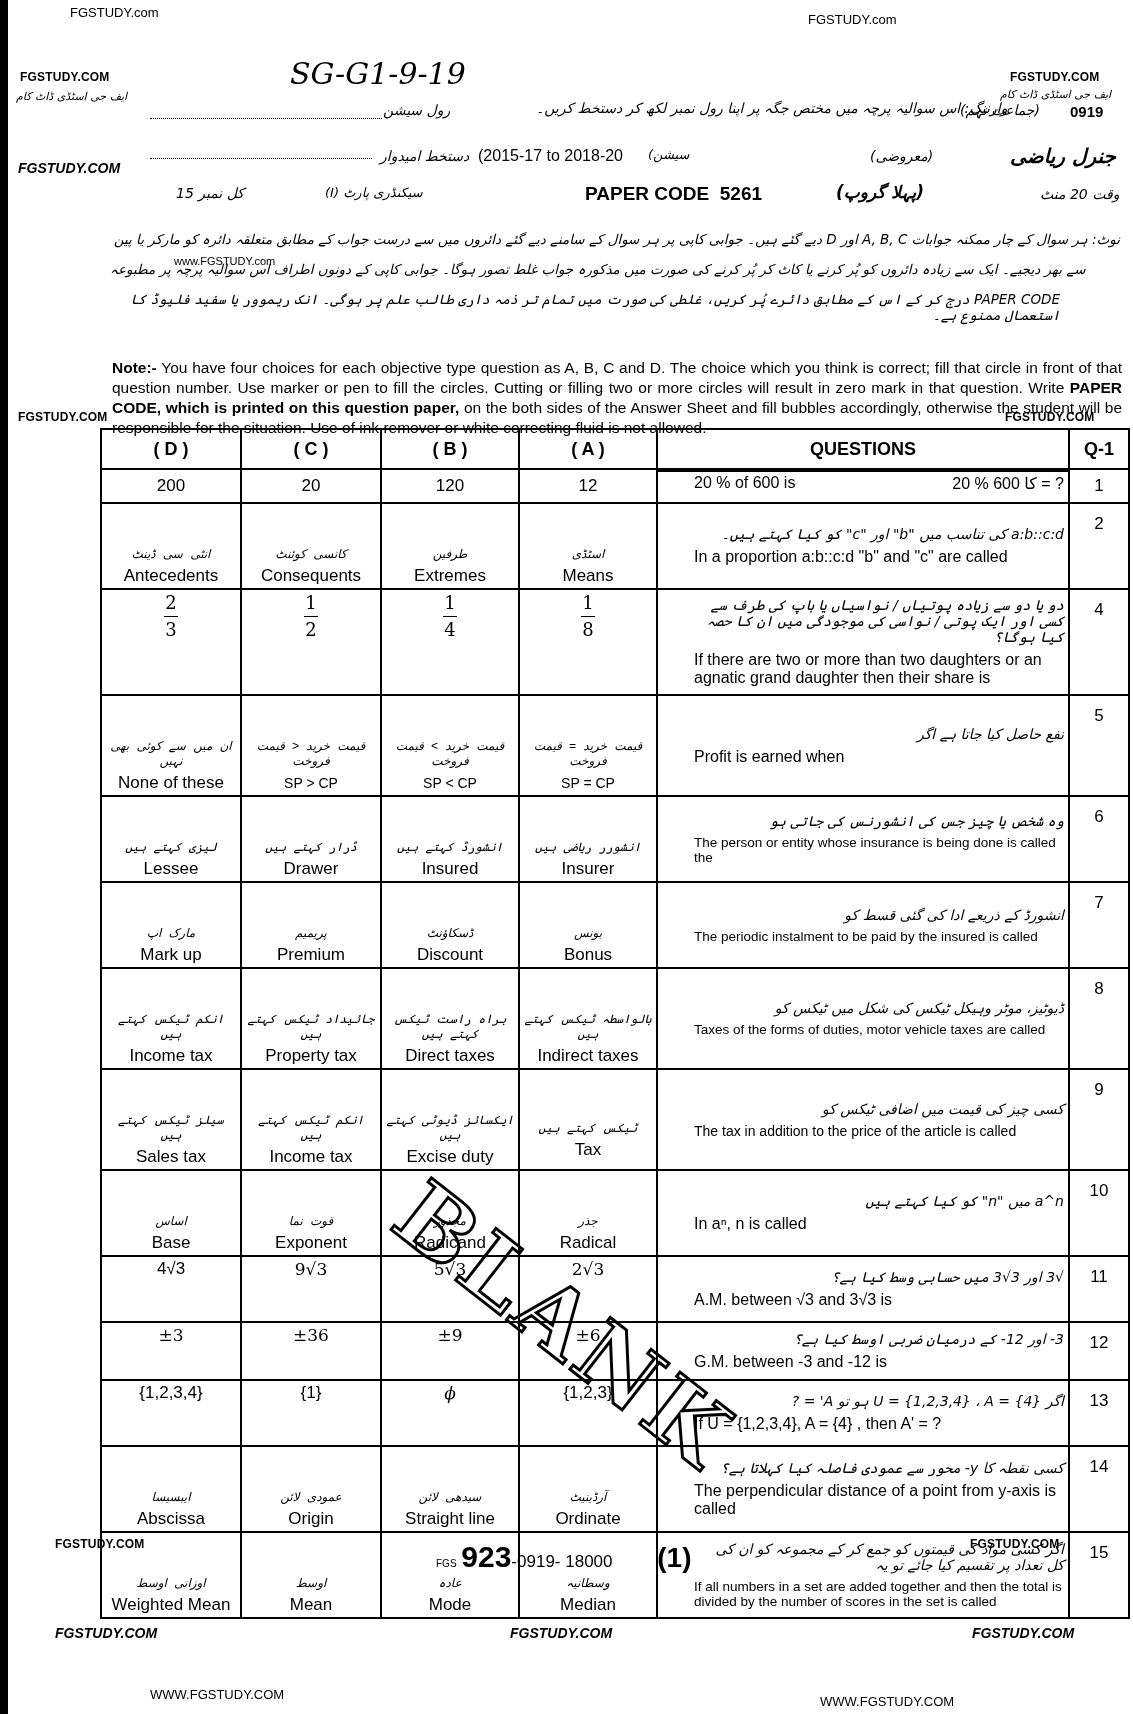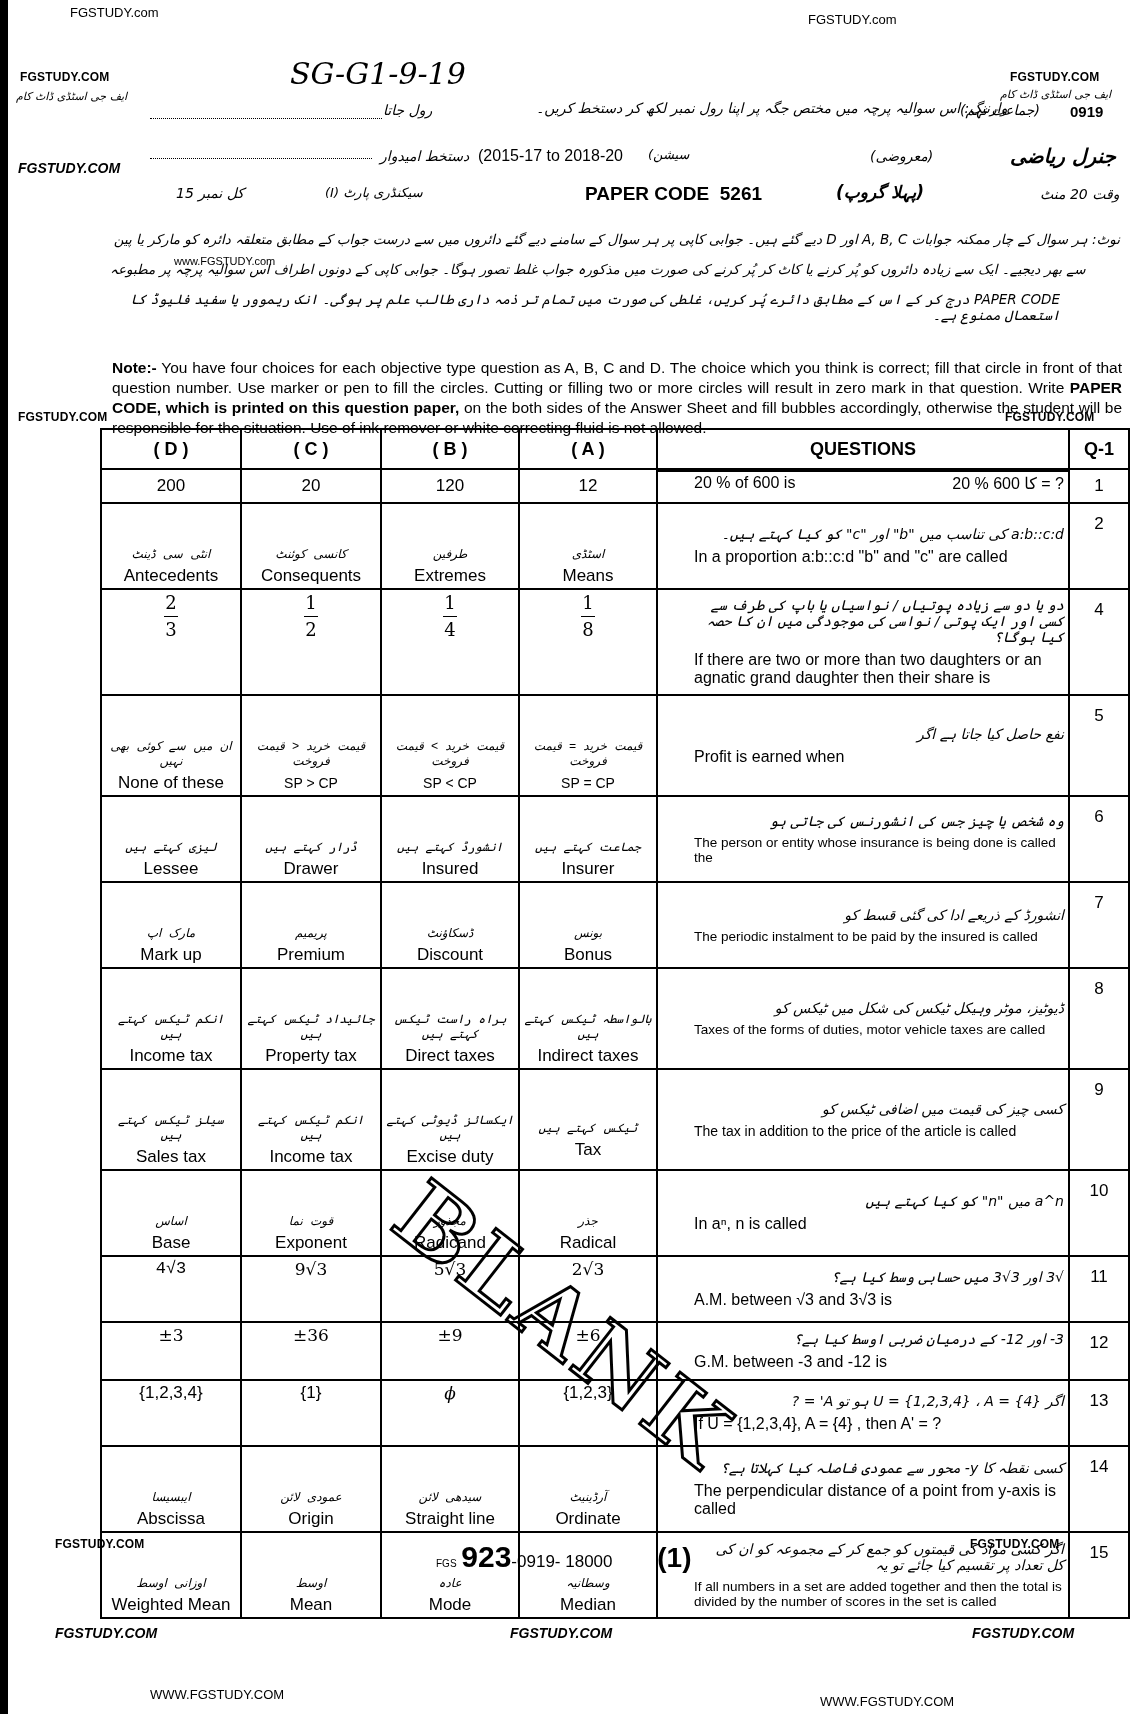--- a/index.html
+++ b/index.html
@@ -48,21 +48,21 @@
 
 <div class="abs wm" style="left:20px;top:70px;">FGSTUDY.COM</div>
 <div class="abs wm" style="left:1010px;top:70px;">FGSTUDY.COM</div>
 <div class="abs hand" style="left:290px;top:56px;">SG-G1-9-19</div>
 <div class="abs urdu" style="left:16px;top:90px;font-size:11px;">ایف جی اسٹڈی ڈاٹ کام</div>
 <div class="abs urdu" style="left:1000px;top:88px;font-size:11px;">ایف جی اسٹڈی ڈاٹ کام</div>
 
 <div class="abs bold" style="left:1070px;top:103px;font-size:15px;">0919</div>
 <div class="abs urdu" style="left:960px;top:102px;font-size:14px;">(جماعت نہم)</div>
 <div class="abs urdu" style="left:536px;top:100px;font-size:14px;">وارننگ: اس سوالیہ پرچہ میں مختص جگہ پر اپنا رول نمبر لکھ کر دستخط کریں۔</div>
-<div class="abs urdu" style="left:383px;top:102px;font-size:14px;">رول جاتا</div>
+<div class="abs urdu" style="left:383px;top:102px;font-size:14px;">رول سیشن</div>
 <div class="abs" style="left:150px;top:118px;width:232px;border-bottom:1px dotted #000;"></div>
 
 <div class="abs wm-i" style="left:18px;top:160px;">FGSTUDY.COM</div>
 <div class="abs" style="left:150px;top:158px;width:222px;border-bottom:1px dotted #000;"></div>
 <div class="abs urdu" style="left:380px;top:148px;font-size:14px;">دستخط امیدوار</div>
 <div class="abs" style="left:478px;top:147px;font-size:16px;">(2015-17 to 2018-20</div>
 <div class="abs urdu" style="left:648px;top:147px;font-size:13px;">سیشن)</div>
 <div class="abs urdu" style="left:870px;top:148px;font-size:14px;">(معروضی)</div>
 <div class="abs urdu bold" style="left:1010px;top:144px;font-size:20px;">جنرل ریاضی</div>
 
@@ -172,21 +172,21 @@
           <span class="qt-ur">نفع حاصل کیا جاتا ہے اگر</span>
           <span class="qt-en">Profit is earned when</span>
         </td>
       <td class="num">5</td>
     </tr>
 
     <tr style="height:66px">
       <td class="opt"><span class="ur-line">لیزی کہتے ہیں</span><span>Lessee</span></td>
       <td class="opt"><span class="ur-line">ڈرار کہتے ہیں</span><span>Drawer</span></td>
       <td class="opt"><span class="ur-line">انشورڈ کہتے ہیں</span><span>Insured</span></td>
-      <td class="opt"><span class="ur-line">جماعت کہتے ہیں</span><span>Insurer</span></td>
+      <td class="opt"><span class="ur-line">انشورر ریاضی ہیں</span><span>Insurer</span></td>
       <td class="qtext" style="font-size:13.5px">
           <span class="qt-ur">وہ شخص یا چیز جس کی انشورنس کی جاتی ہو</span>
           <span class="qt-en">The person or entity whose insurance is being done is called the</span>
         </td>
       <td class="num">6</td>
     </tr>
 
     <tr style="height:66px">
       <td class="opt"><span class="ur-line">مارک اپ</span><span>Mark up</span></td>
       <td class="opt"><span class="ur-line">پریمیم</span><span>Premium</span></td>
@@ -229,21 +229,21 @@
       <td class="opt"><span class="ur-line">مجذور</span><span>Radicand</span></td>
       <td class="opt"><span class="ur-line">جذر</span><span>Radical</span></td>
       <td class="qtext">
           <span class="qt-ur">a^n میں "n" کو کیا کہتے ہیں</span>
           <span class="qt-en">In aⁿ, n is called</span>
         </td>
       <td class="num">10</td>
     </tr>
 
     <tr style="height:66px">
-      <td class="opt" style="vertical-align:top;font-family:Liberation Mono, monospace">4√3</td>
+      <td class="opt" style="vertical-align:top;font-family:Liberation Sans, sans-serif">4√3</td>
       <td class="opt" style="vertical-align:top;font-family:'DejaVu Serif',serif">9√3</td>
       <td class="opt" style="vertical-align:top;font-family:'DejaVu Serif',serif">5√3</td>
       <td class="opt" style="vertical-align:top;font-family:'DejaVu Serif',serif">2√3</td>
       <td class="qtext">
           <span class="qt-ur">√3 اور 3√3 میں حسابی وسط کیا ہے؟</span>
           <span class="qt-en">A.M. between √3 and 3√3 is</span>
         </td>
       <td class="num">11</td>
     </tr>
 

